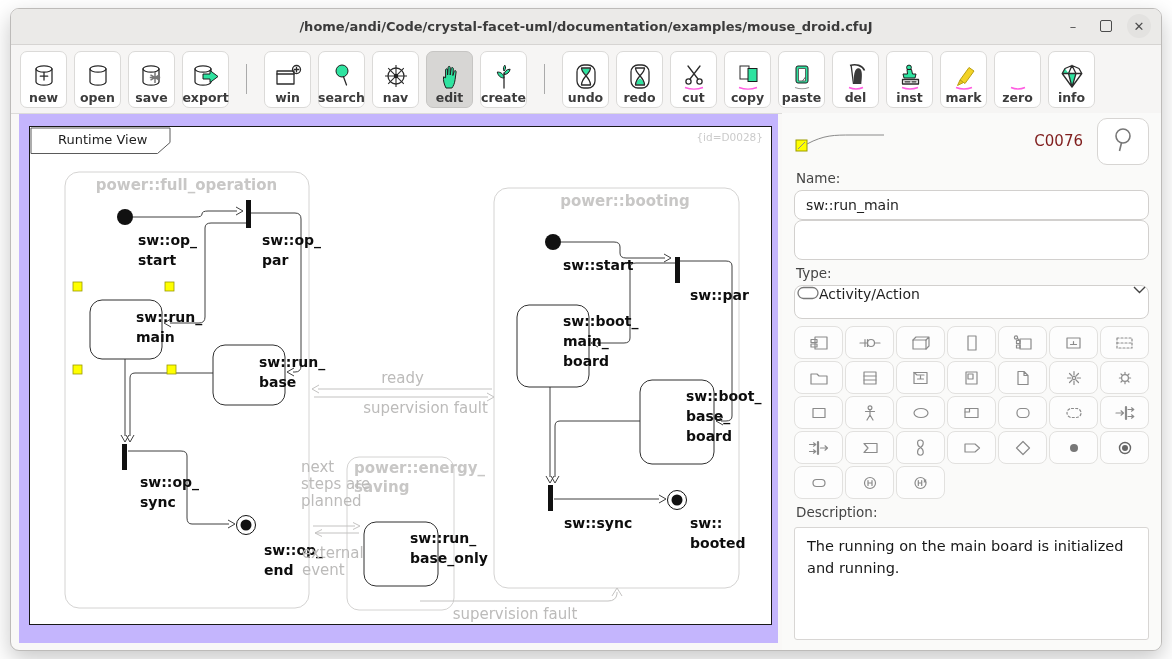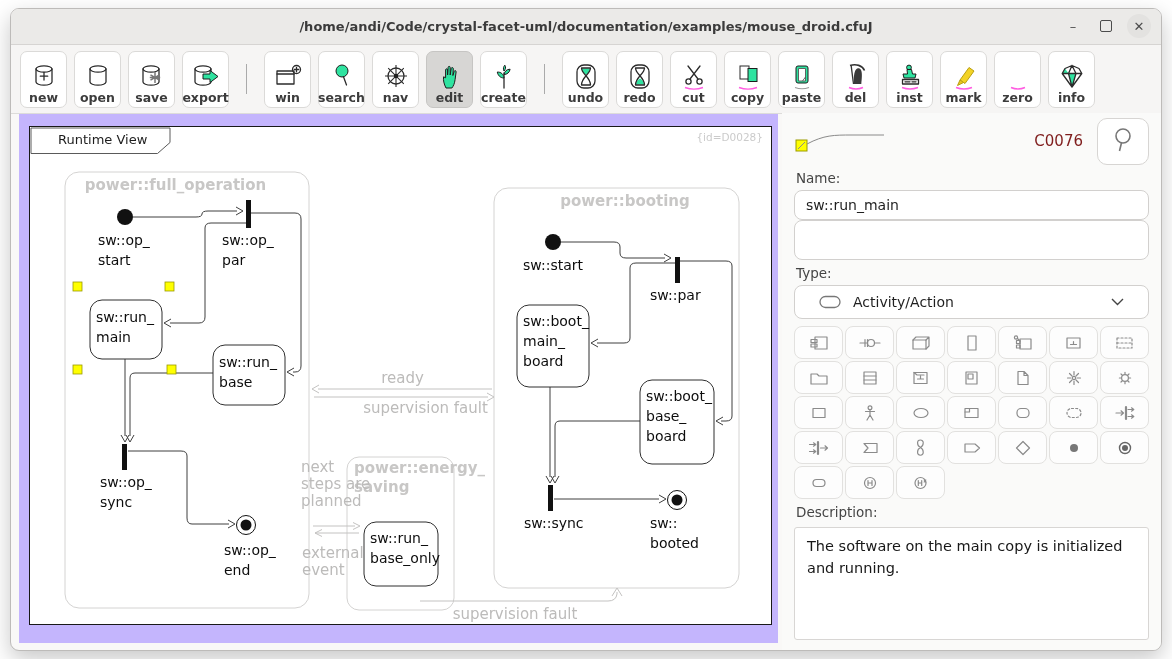--- a/index.html
+++ b/index.html
@@ -15,32 +15,32 @@
   .tbtn .lbl{font-size:12.5px;color:#3c3c3c;line-height:15px;}
   .tbtn svg{display:block;}
   .tsep{width:1px;height:30px;background:#aaaaaa;margin:0 10px;flex:none;}
   .ic{stroke:#2b2b2b;stroke-width:1.3;fill:none;stroke-linejoin:round;stroke-linecap:round;}
   .icg{fill:#2fe3a0;stroke:#1d1d1d;stroke-width:1;stroke-linejoin:round;}
   .pink{stroke:#ff5ce1;stroke-width:1.4;fill:none;}
   .gund{stroke:#9a9a9a;stroke-width:1.2;fill:none;}
   .canvas-wrap{position:absolute;left:8px;top:105px;width:759px;height:529px;background:#c4b5fd;}
   .canvas{position:absolute;left:10px;top:12px;width:741px;height:497px;background:#ffffff;border:1px solid #191919;}
   .canvas svg.diag{position:absolute;left:0;top:0;}
-  .dl{position:absolute;font-weight:normal;font-size:14px;color:#0d0d0d;line-height:20px;white-space:pre-line;}
+  .dl{position:absolute;font-weight:bold;font-size:14px;color:#0d0d0d;line-height:20px;white-space:pre-line;margin-left:40px;}
   .dc{position:absolute;font-weight:bold;font-size:15px;color:#c8c7c6;text-align:center;white-space:pre-line;line-height:19px;}
   .dg{position:absolute;font-size:15px;color:#bcbbba;line-height:17px;white-space:pre-line;}
   .tab-label{position:absolute;left:28px;top:5px;font-size:13px;color:#1d1d1d;}
   .id-note{position:absolute;right:8px;top:4px;font-size:10.5px;color:#cbcbcb;}
   .panel{position:absolute;left:771px;top:104px;width:379px;height:537px;background:#fafaf9;padding:4px 12px 10px 12px;box-sizing:border-box;display:flex;flex-direction:column;}
   .toprow{display:flex;align-items:center;height:48px;flex:none;}
   .elem-id{font-size:15px;color:#7f1d1d;margin-right:14px;}
   .search-btn{width:50px;height:45px;background:#ffffff;border:1px solid #d7d5d3;border-radius:10px;display:flex;align-items:center;justify-content:center;flex:none;}
   .flabel{font-size:13.5px;color:#454545;margin:5px 0 4px 2px;flex:none;}
   .finput{height:30px;border:1px solid #d2d0ce;border-radius:8px;background:#fff;padding:0 11px;font-size:14px;color:#1f1f1f;width:100%;box-sizing:border-box;font-family:"DejaVu Sans","Liberation Sans",sans-serif;flex:none;outline:none;}
-  .dropdown{height:32px;border:1px solid #d2d0ce;border-radius:8px;background:#fff;display:flex;align-items:center;padding:0 24px;gap:12px;font-size:14px;color:#1f1f1f;flex:none;}
+  .dropdown{height:32px;border:1px solid #d2d0ce;border-radius:8px;background:#fff;display:flex;padding:0 2px;font-size:14px;color:#1f1f1f;flex:none;}
   .dropdown .dd-text{flex:1;}
   .tgrid{display:grid;grid-template-columns:repeat(7,1fr);gap:2px;margin-top:7px;flex:none;}
   .gbtn{height:31px;background:#fdfdfd;border:1px solid #e2e1df;border-radius:8px;display:flex;align-items:center;justify-content:center;}
   .gi{stroke:#8b8b8b;stroke-width:1.2;fill:none;stroke-linejoin:round;stroke-linecap:round;}
   .desc{flex:1;border:1px solid #d8d6d4;background:#fff;border-radius:3px;padding:7px 12px;font-size:14.5px;color:#181818;margin-top:3px;line-height:22px;overflow:hidden;}
   .diagline{stroke:#3f3f3f;stroke-width:1;fill:none;}
   .grayline{stroke:#c3c2c1;stroke-width:1;fill:none;}
   .cont{stroke:#d4d3d2;stroke-width:1;fill:none;}
   .state{stroke:#2f2f2f;stroke-width:1;fill:#ffffff;}
 </style>
@@ -357,21 +357,21 @@
         <g fill="#ffff00" stroke="#9a9a00" stroke-width=".8">
           <rect x="43" y="155" width="9" height="9"></rect>
             <rect x="135" y="155" width="9" height="9"></rect>
             <rect x="43" y="238" width="9" height="9"></rect>
             <rect x="137" y="238" width="9" height="9"></rect>
         </g>
       </svg>
 
       <div class="tab-label">Runtime View</div>
       <div class="id-note">{id=D0028}</div>
-      <div class="dc" style="left:35px;top:49px;width:221px;">power::full_operation</div>
+      <div class="dc" style="left:35px;top:49px;width:221px;padding-left:11px;">power::full_operation</div>
       <div class="dc" style="left:464px;top:65px;width:262px;">power::booting</div>
       <div class="dc" style="left:324px;top:332px;width:110px;text-align:left;">power::energy_
 saving</div>
       <div class="dl" style="left:68px;top:103px;">sw::op_
 start</div>
       <div class="dl" style="left:192px;top:103px;">sw::op_
 par</div>
       <div class="dl" style="left:66px;top:180px;">sw::run_
 main</div>
       <div class="dl" style="left:189px;top:225px;">sw::run_
@@ -618,16 +618,16 @@
           </svg>
         </div>
       <div class="gbtn">
           <svg width="24" height="18" viewBox="0 0 24 18">
             <circle class="gi" cx="11.5" cy="9" r="5.5"></circle>
             <path class="gi" d="M9.3,6.5 V11.5 M12.7,6.5 V11.5 M9.3,9 H12.7 M15.2,6 l1.6,2 M16.8,6 l-1.6,2"></path>
           </svg>
         </div>
     </div>
     <div class="flabel">Description:</div>
-    <div class="desc">The software on the main copy is initialized and running.</div>
+    <div class="desc">The running on the main board is initialized and running.</div>
   </div>
 
 </div>
 
 </body></html>

